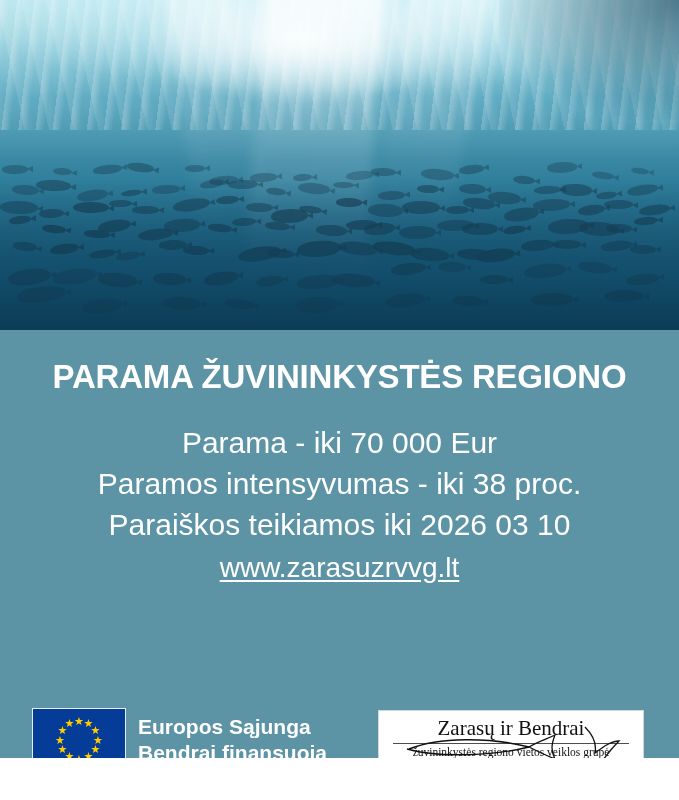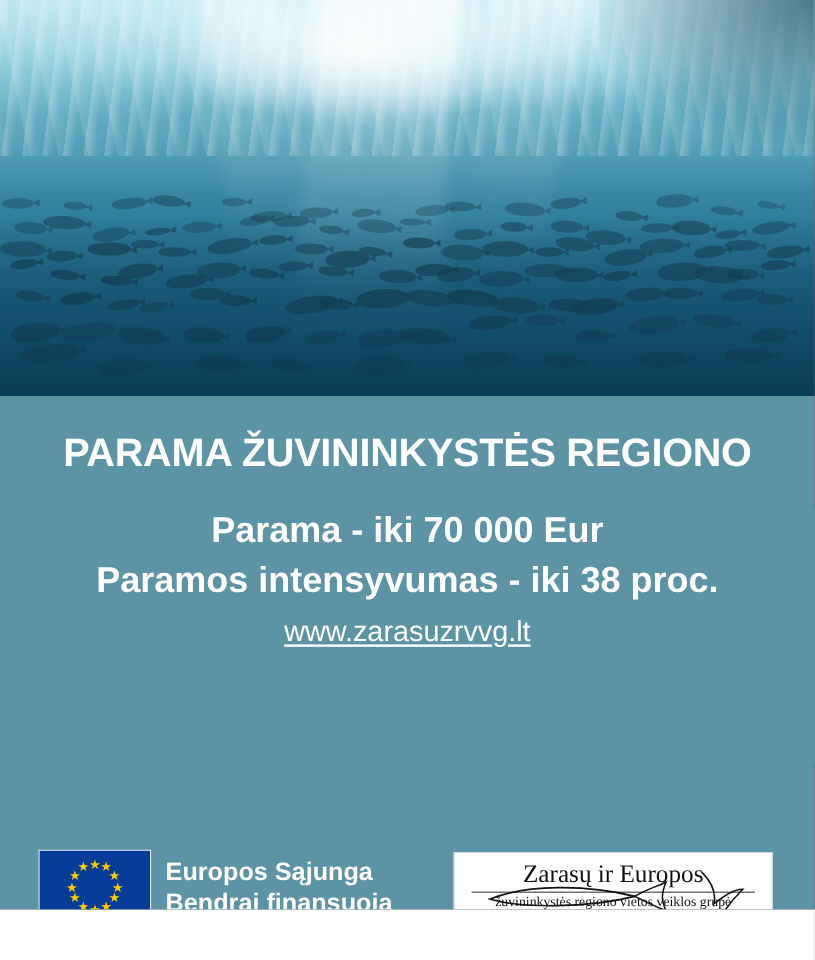--- a/index.html
+++ b/index.html
@@ -127,26 +127,26 @@
     letter-spacing: -0.2px;
     margin: 0;
   }
   .subline {
     margin-top: 24px;
     color: #ffffff;
     font-size: 30px;
     line-height: 1.37;
     font-weight: normal;
   }
-  .subline div { margin: 0; font-weight: bold; }
+  .subline div { margin: 0; }
   .site-link {
     display: inline-block;
     margin-top: 4px;
     color: #ffffff;
-    font-size: 24px;
+    font-size: 28px;
     text-decoration: underline;
     text-underline-offset: 3px;
   }
 
   
   .logos {
     position: absolute;
     left: 0;
     bottom: 20px;
     width: 679px;
@@ -356,20 +356,21 @@
   </div>
 
   <div class="content">
     <h1 class="headline">
       <span>PARAMA ŽUVININKYSTĖS REGIONO</span><br>
     </h1>
 
     <div class="subline">
       <div>Parama - iki 70 000 Eur</div>
       <div>Paramos intensyvumas - iki 38 proc.</div>
+      <div>Paraiškos teikiamos iki 2026 03 10</div>
       <a class="site-link" href="#">www.zarasuzrvvg.lt</a>
     </div>
 
     <div class="logos">
       <div class="eu-block">
         <div class="eu-flag" id="eu-flag">
             <span class="eu-star" style="left: 40.5px; top: 6.5px;">★</span>
             <span class="eu-star" style="left: 50px; top: 9.04552px;">★</span>
             <span class="eu-star" style="left: 56.9545px; top: 16px;">★</span>
             <span class="eu-star" style="left: 59.5px; top: 25.5px;">★</span>
@@ -382,21 +383,21 @@
             <span class="eu-star" style="left: 24.0455px; top: 16px;">★</span>
             <span class="eu-star" style="left: 31px; top: 9.04552px;">★</span>
           </div>
         <div class="eu-text">
           <div>Europos Sąjunga</div>
           <div>Bendrai finansuoja</div>
         </div>
       </div>
 
       <div class="vvg-logo">
-        <div class="vvg-title">Zarasų ir Europos</div>
+        <div class="vvg-title">Zarasų ir Bendrai</div>
         <div class="vvg-rule"></div>
         <div class="vvg-sub">žuvininkystės regiono vietos veiklos grupė</div>
         <svg width="264" height="60" style="position:absolute;left:0;top:0;">
           <path d="M30 38 C60 26, 110 26, 150 36" stroke="#111" stroke-width="1.4" fill="none"></path>
           <path d="M28 38 C55 46, 110 46, 150 36" stroke="#111" stroke-width="1.4" fill="none"></path>
           <path d="M150 36 C160 30, 168 28, 176 24 C172 34, 172 40, 176 48 C166 44, 158 40, 150 36 Z" stroke="#111" stroke-width="1.3" fill="none"></path>
           <path d="M206 16 C214 24, 218 32, 216 42 C224 36, 232 30, 240 30 C232 38, 226 46, 222 52" stroke="#111" stroke-width="1.3" fill="none"></path>
         </svg>
       </div>
     </div>

